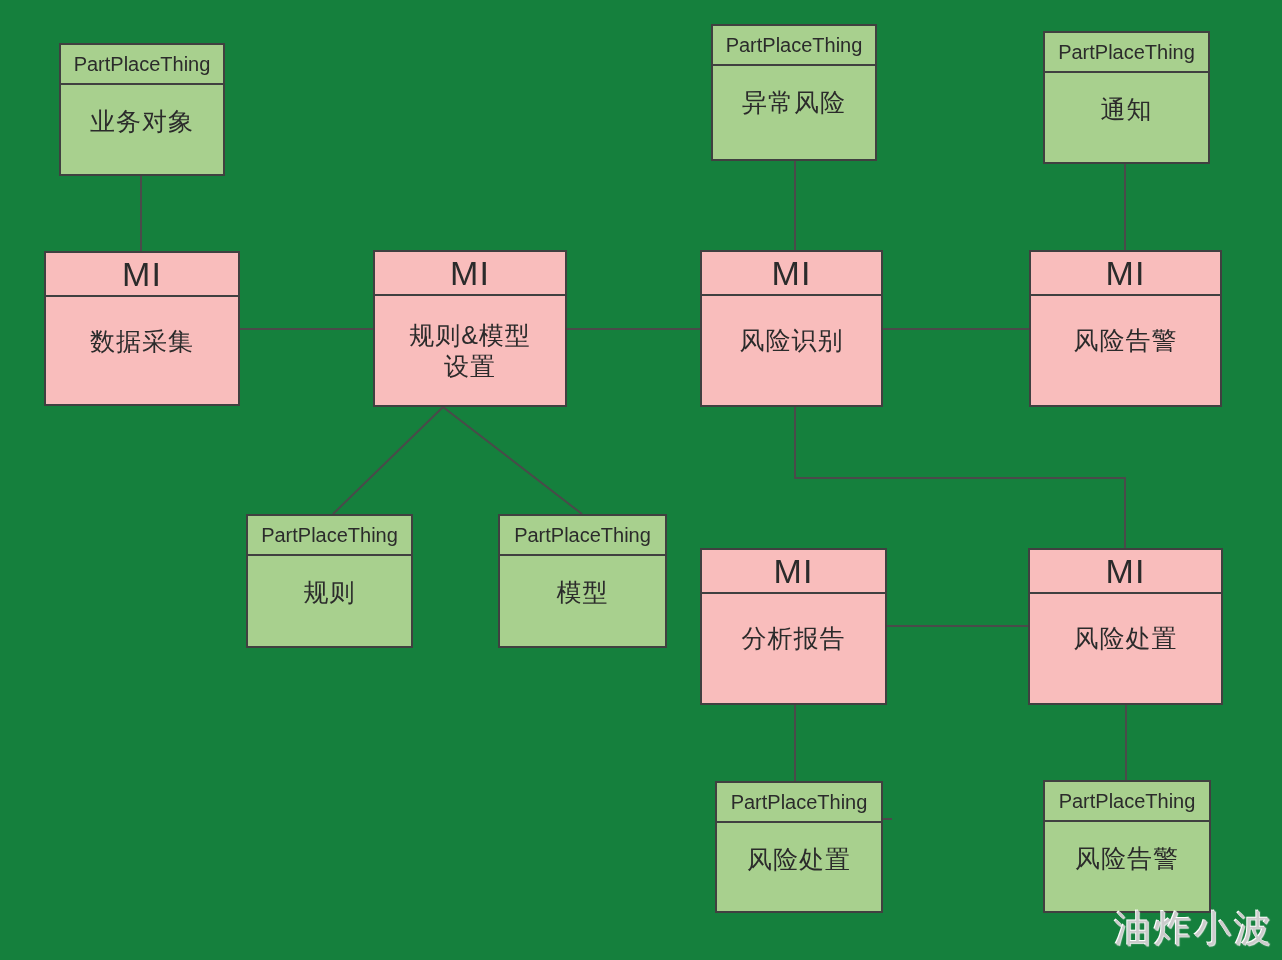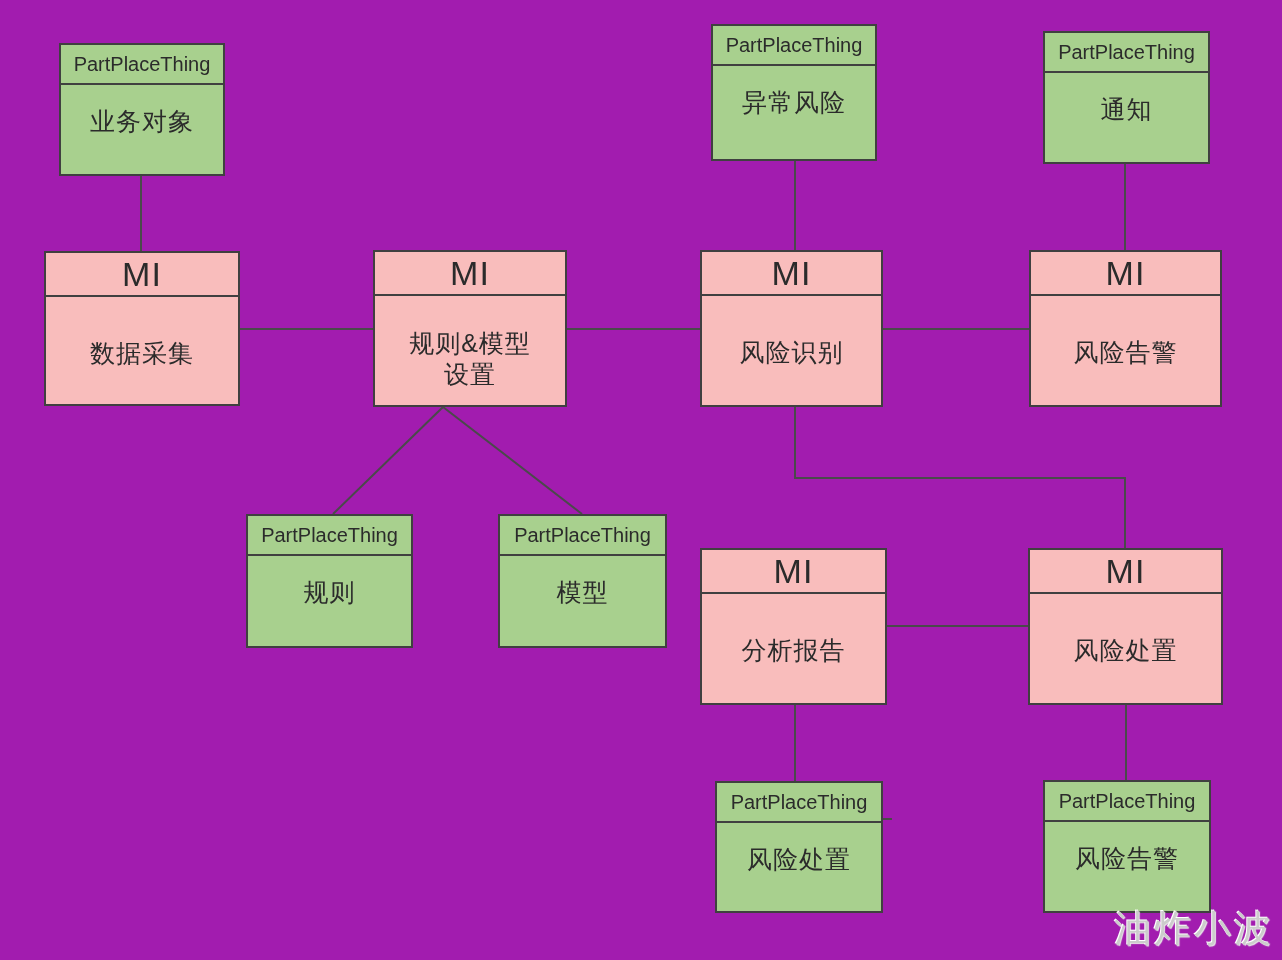--- a/index.html
+++ b/index.html
@@ -5,21 +5,21 @@
   html, body {
     margin: 0;
     padding: 0;
     background: #ffffff;
     font-family: "Liberation Sans", "DejaVu Sans", sans-serif;
   }
   #canvas {
     position: relative;
     width: 1282px;
     height: 960px;
-    background: #a21caf;
+    background: #15803d;
     overflow: hidden;
   }
   #edges {
     position: absolute;
     left: 0; top: 0;
     width: 1282px;
     height: 960px;
   }
   .node {
     position: absolute;
@@ -39,23 +39,23 @@
     white-space: nowrap;
   }
   .green .hdr { height: 40px; font-size: 20px; }
   .pink  .hdr { height: 44px; font-size: 34px; letter-spacing: 1px; }
   .body {
     box-sizing: border-box;
     font-size: 25px;
     letter-spacing: 1px;
   }
   .green .body { padding-top: 20px; }
-  .pink  .body { padding-top: 40px; }
+  .pink  .body { padding-top: 28px; }
   .body .line { display: block; line-height: 31px; }
-  .pink .multiline { padding-top: 32px; }
+  .pink .multiline { padding-top: 24px; }
 
   
   #n-business-object      { left:  59px; top:  43px; width: 166px; height: 133px; }
   #n-abnormal-risk        { left: 711px; top:  24px; width: 166px; height: 137px; }
   #n-notification         { left:1043px; top:  31px; width: 167px; height: 133px; }
   #n-data-collection      { left:  44px; top: 251px; width: 196px; height: 155px; }
   #n-rule-model-setting   { left: 373px; top: 250px; width: 194px; height: 157px; }
   #n-risk-identification  { left: 700px; top: 250px; width: 183px; height: 157px; }
   #n-risk-alert           { left:1029px; top: 250px; width: 193px; height: 157px; }
   #n-rule                 { left: 246px; top: 514px; width: 167px; height: 134px; }

